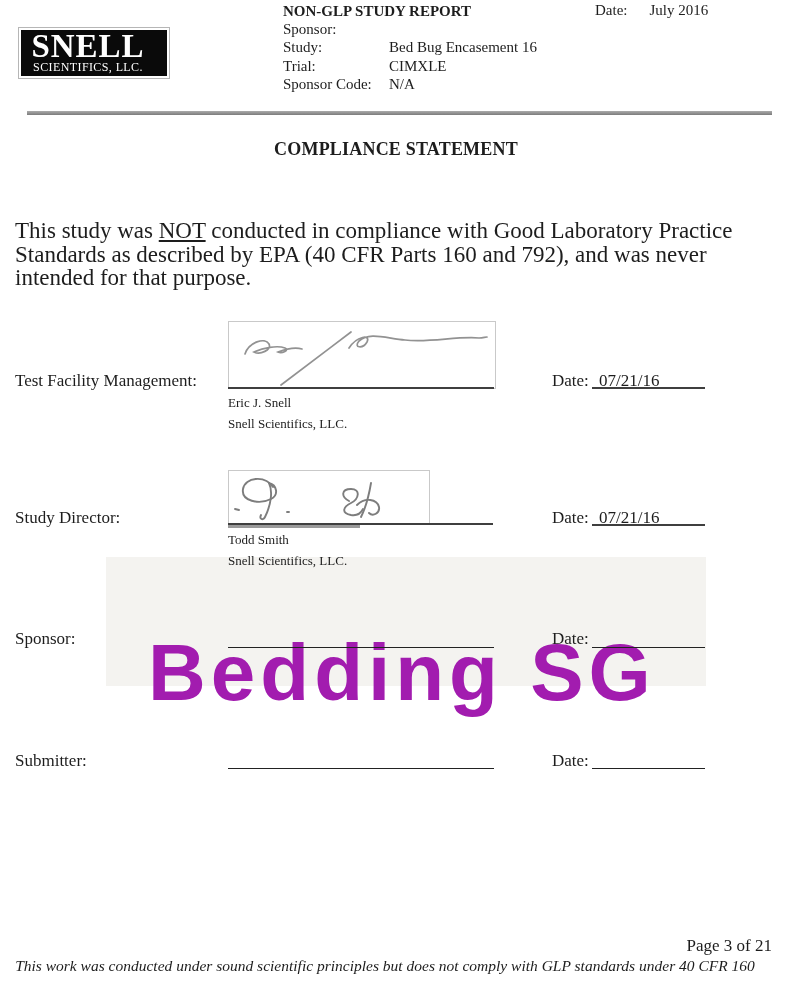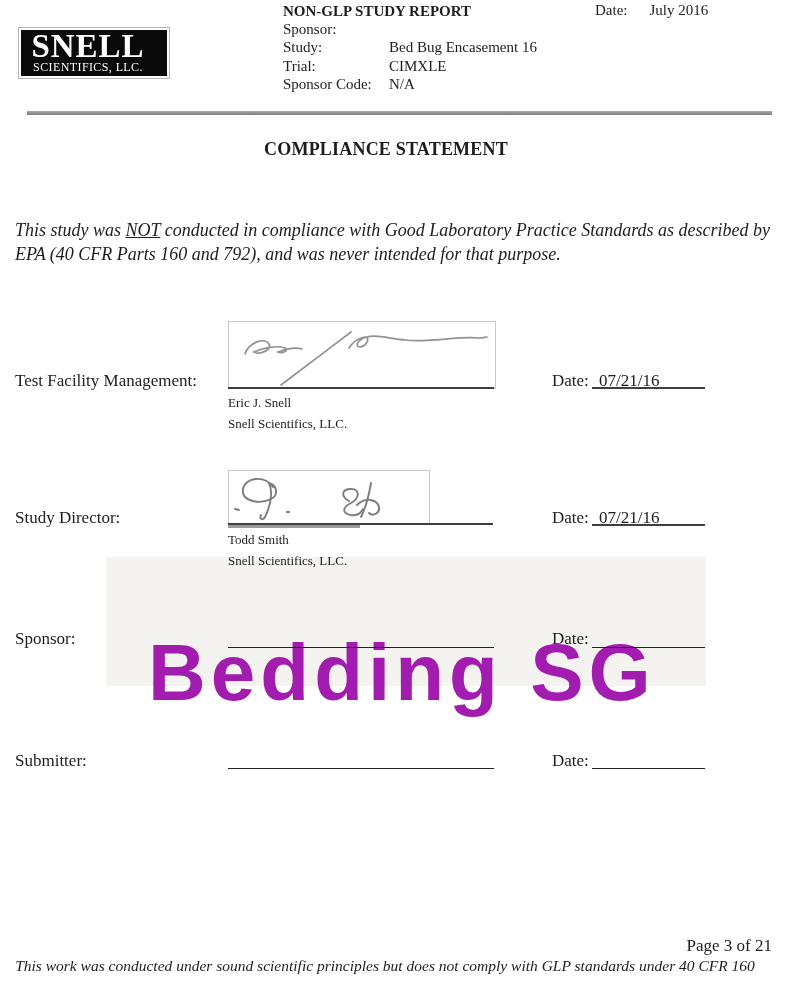--- a/index.html
+++ b/index.html
@@ -36,25 +36,25 @@
   .hdr-date .val{margin-left:22px;}
 
   .rule{
     left:27px;top:111px;width:745px;height:4px;
     background:linear-gradient(#ababab,#7c7c7c);
   }
 
   
   .doc-title{
     left:0;top:139px;width:772px;text-align:center;
-    font-size:18px;font-weight:bold;letter-spacing:0.2px;
+    font-size:18px;font-weight:bold;letter-spacing:0.2px;padding-left:10px;
   }
   .statement{
     left:15px;top:219px;width:772px;
-    font-size:18px;line-height:23.5px;font-style:italic;
+    font-size:23px;line-height:23.5px;
   }
   .statement .not{text-decoration:underline;}
 
   
   .sig-label{font-size:17px;}
   .sig-line{border-top:2px solid #3f3f3f;height:0;}
   .thin-line{border-top:1.6px solid #222;height:0;}
   .date-label{font-size:17px;}
   .date-val{font-size:17px;}
   .sig-box{border:1px solid #c9c9c9;background:#ffffff;}

